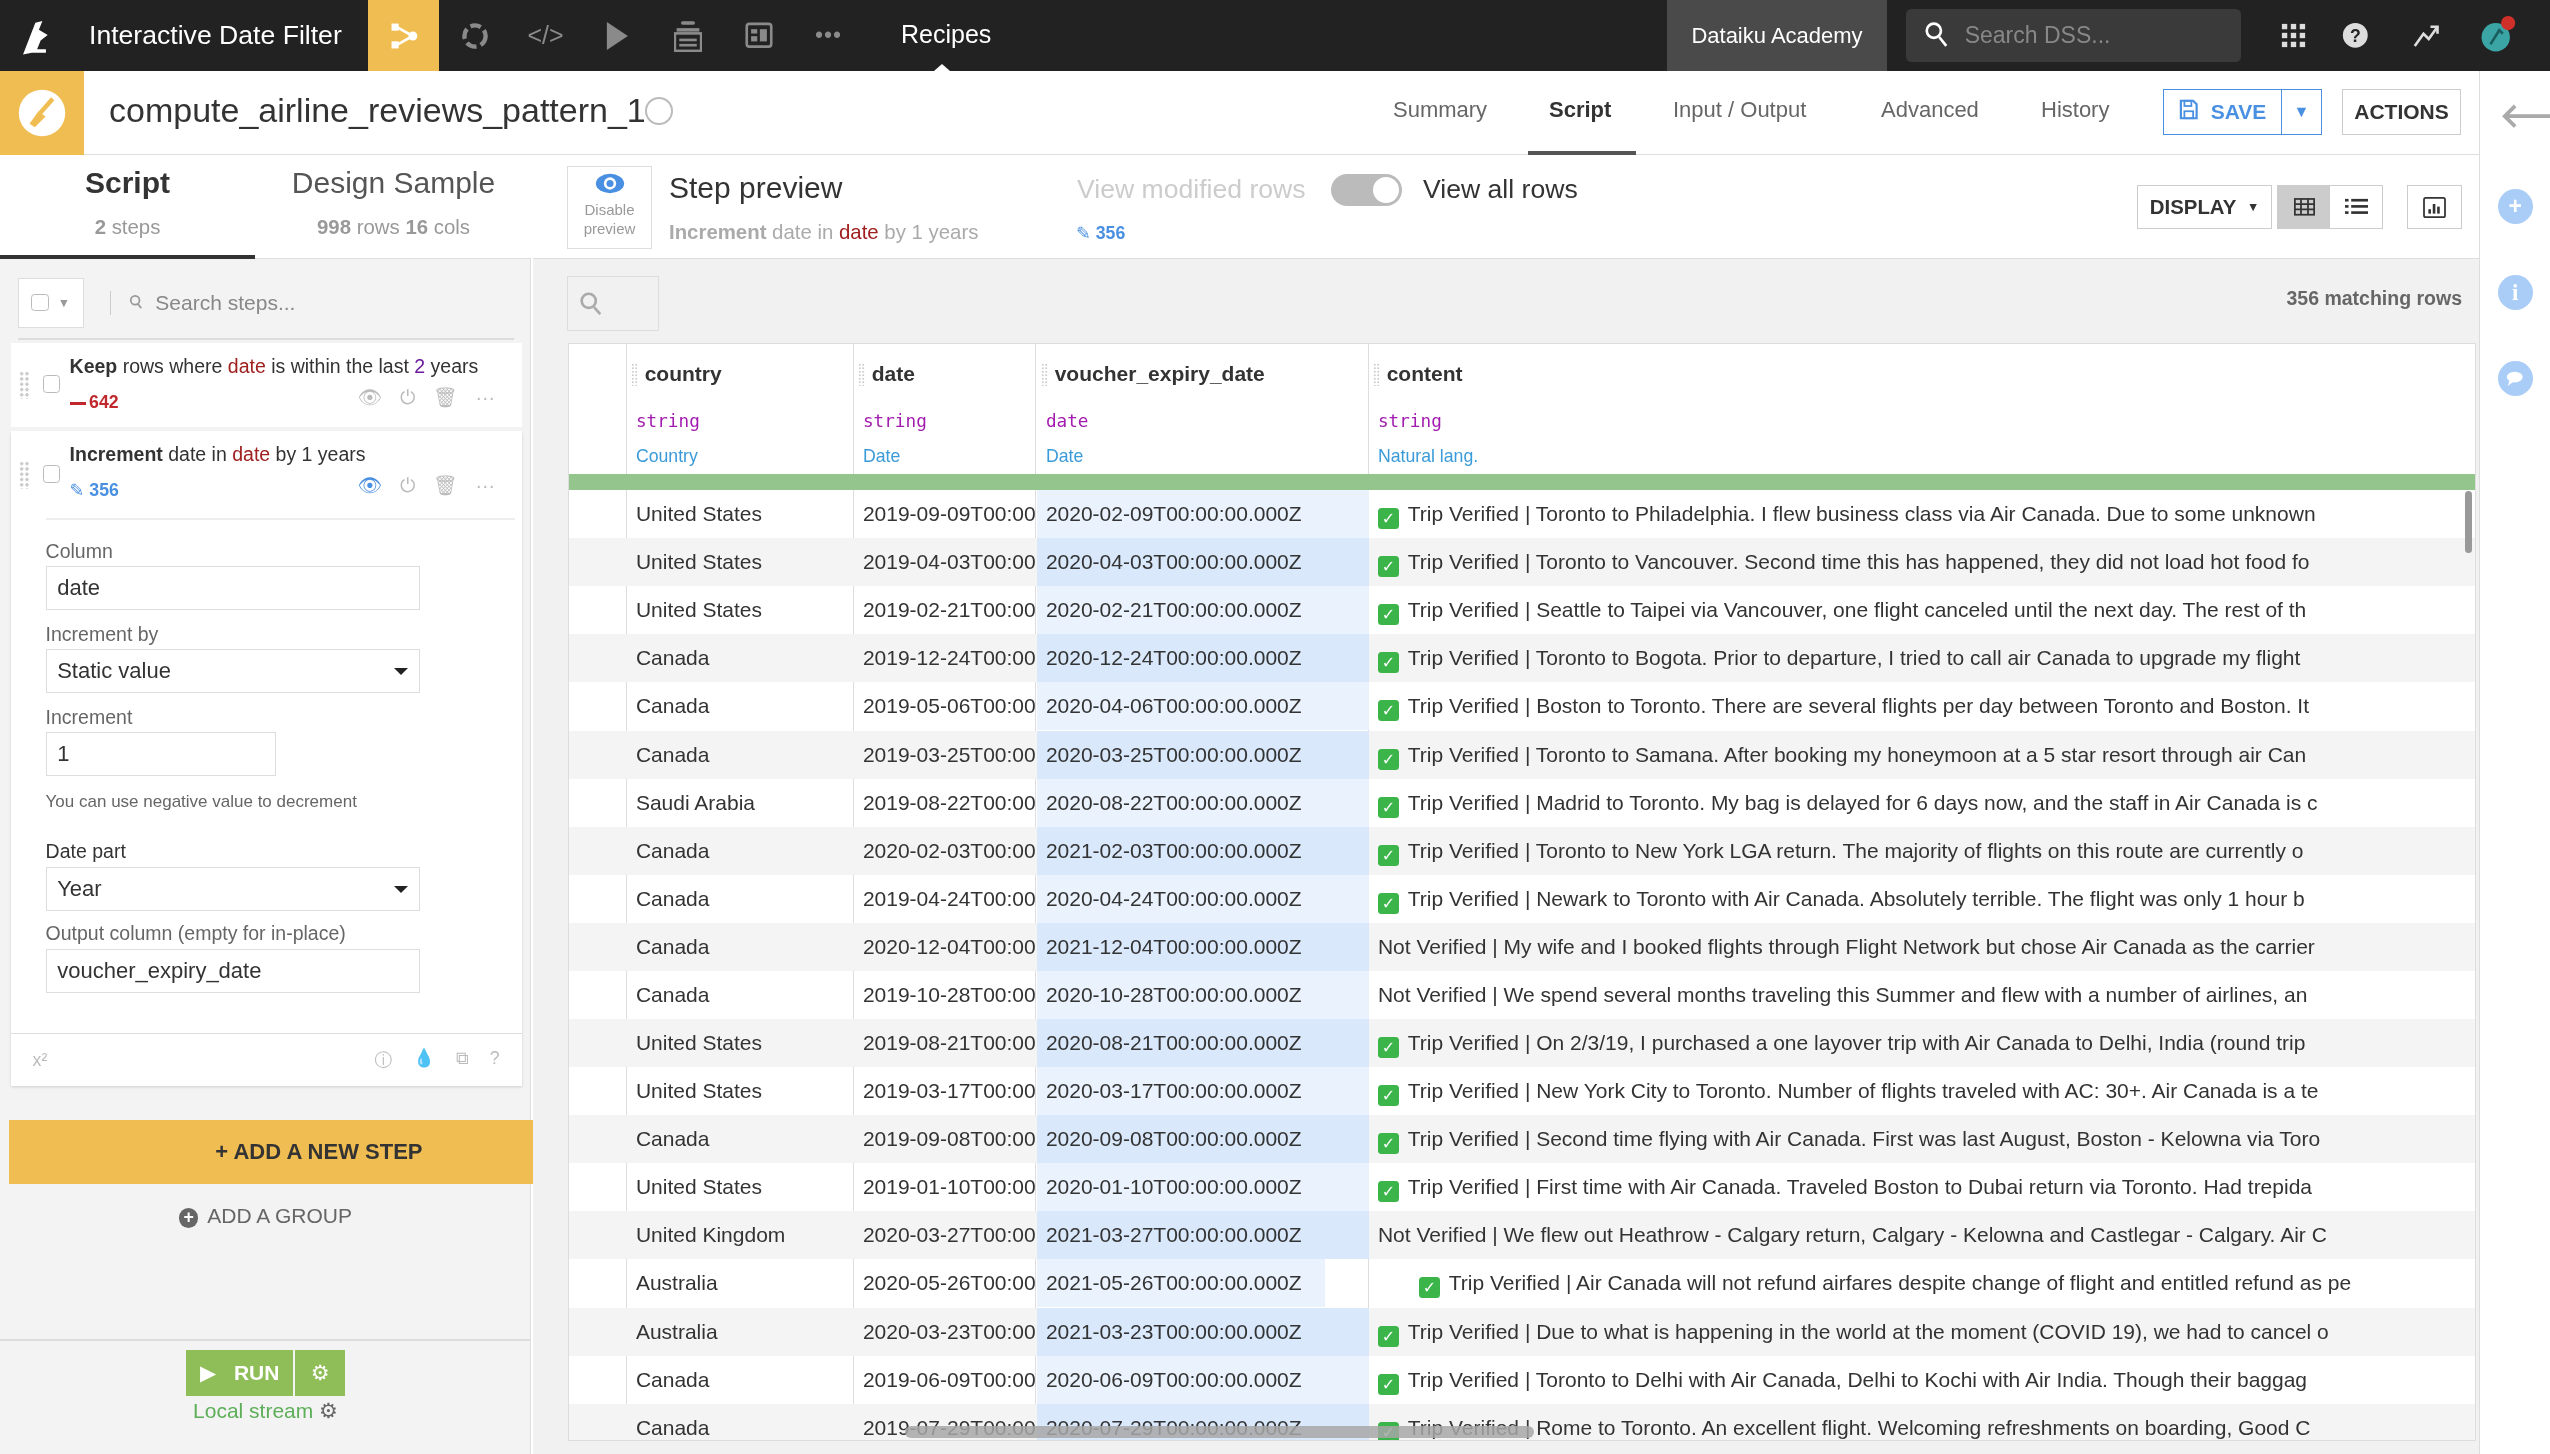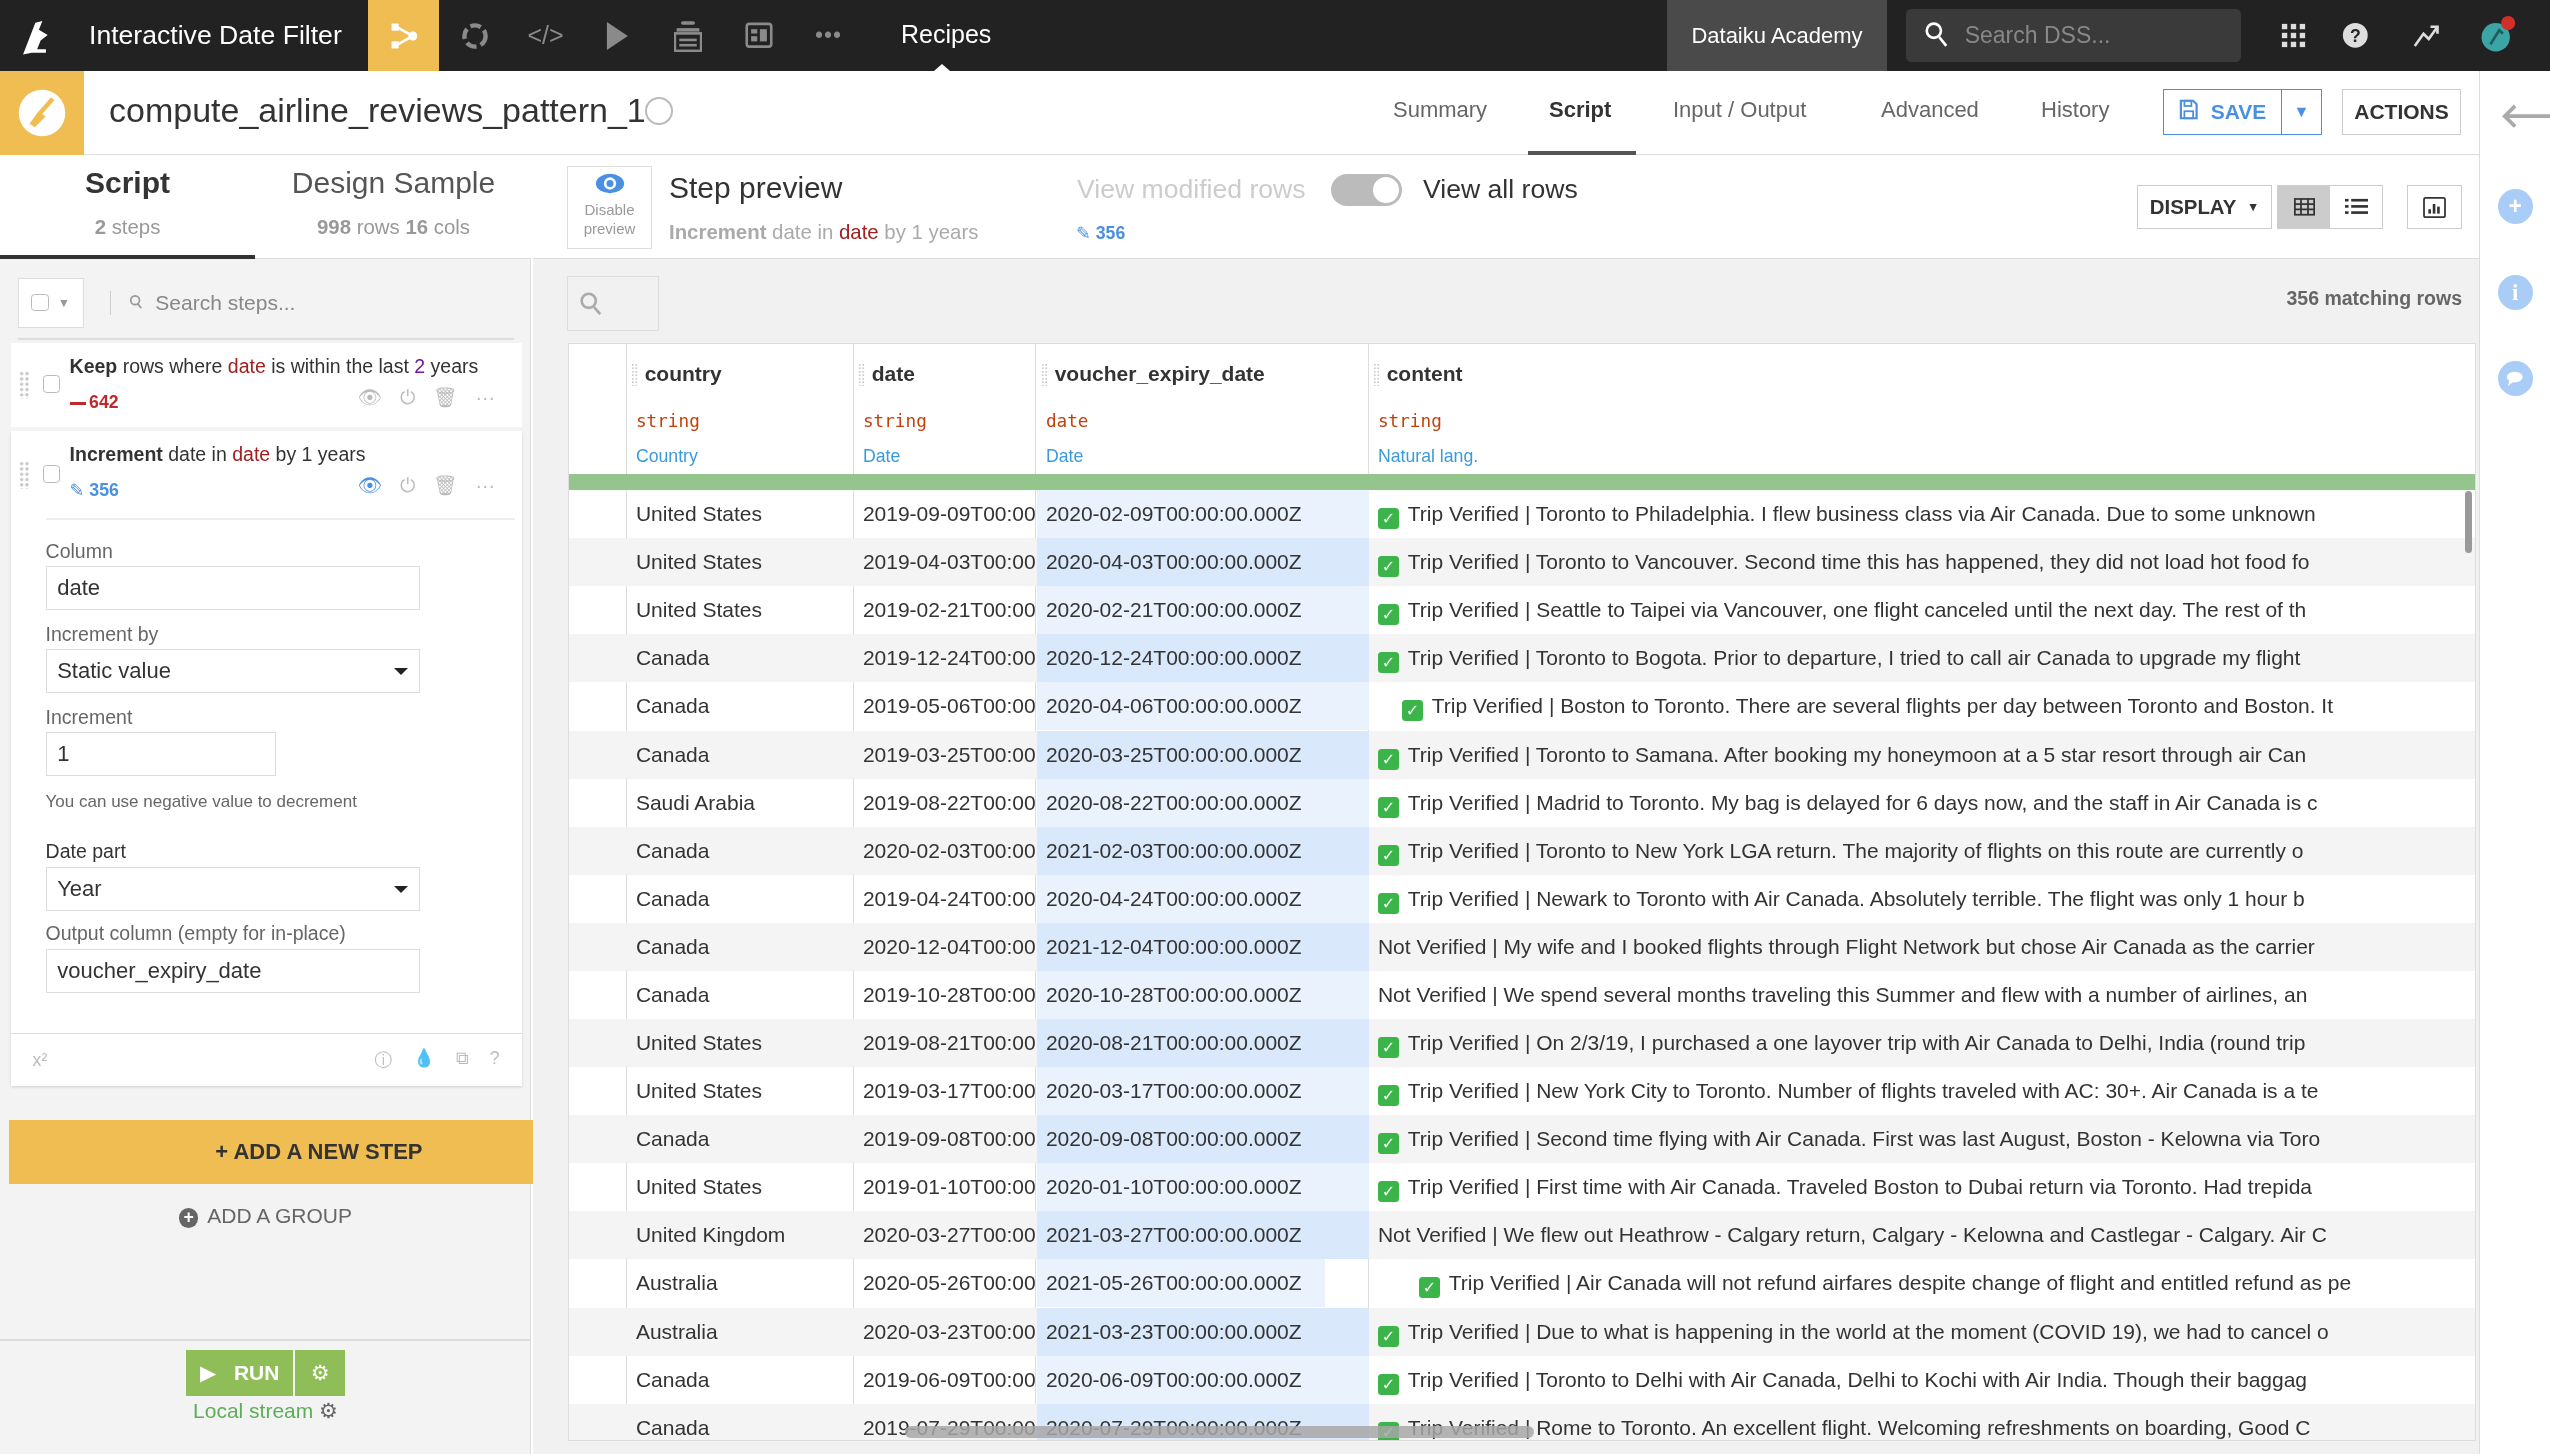--- a/index.html
+++ b/index.html
@@ -93,21 +93,21 @@
 #chart-btn{left:2407px;top:185px;width:55px;height:44px;border:1.8px solid #ccc;display:flex;align-items:center;justify-content:center;color:#333;font-size:19.5px}
 
 #tablearea{position:absolute;left:533px;top:259px;width:1946px;height:1195px;background:#f1f1f1}
 #table-search{left:567px;top:276px;width:92px;height:55px;border:1.8px solid #ddd;background:#f1f1f1;display:flex;align-items:center;padding-left:10.6px;color:#aaa;font-size:23px}
 #matching{left:2152px;top:287px;width:310px;text-align:right;font-size:19.5px;font-weight:bold;color:#666}
 #grid{position:absolute;left:568px;top:343px;width:1908px;height:1098px;background:#fff;border:1.8px solid #ddd;overflow:hidden}
 .col{position:absolute;top:0;height:1098px;border-right:1.8px solid #ddd}
 .colhead{position:absolute;left:0;top:0;width:100%;height:128px}
 .colhead .name{position:absolute;left:17.7px;top:17.7px;font-size:21px;font-weight:bold;color:#333}
 .colhead .name::before{content:"";position:absolute;left:-14px;top:1.8px;width:7px;height:23px;background-image:radial-gradient(#ccc 1.3px,transparent 1.3px);background-size:3.5px 3.5px}
-.colhead .type{position:absolute;left:8.9px;top:67px;font-family:"DejaVu Sans Mono","Liberation Mono",monospace;font-size:17.7px;color:#c2410c}
+.colhead .type{position:absolute;left:8.9px;top:67px;font-family:"DejaVu Sans Mono","Liberation Mono",monospace;font-size:17.7px;color:#a21caf}
 .colhead .meaning{position:absolute;left:8.9px;top:102px;font-size:17.7px;color:#3a9bd8}
 #greenbar{position:absolute;left:0;top:130px;width:1908px;height:16px;background:#93c58c}
 .row{position:absolute;left:0;width:1908px;height:48px}
 .row.alt{background:#f4f4f4}
 .cell{position:absolute;top:0;height:48px;line-height:48px;font-size:21px;color:#333;white-space:nowrap;overflow:hidden;padding-left:8.9px}
 .cell.modified{background:#e9f2fd}
 .row.alt .cell.modified{background:#d9e8fb}
 .vbadge{display:inline-block;width:21px;height:21px;background:#3bb54a;border-radius:3.5px;color:#fff;font-size:16px;line-height:21px;text-align:center;vertical-align:-2.7px;margin-right:8.9px}
 #hscroll{left:905px;top:1426px;width:629px;height:12.4px;background:#a7a7a7;border-radius:6.2px;opacity:.85}
 #vscroll{left:2465px;top:491px;width:7px;height:62px;background:#999;border-radius:3.5px}
@@ -469,21 +469,21 @@
       <div class="row alt" style="top: 290px;">
         <div class="cell" style="left: 58px; width: 227px;"><span>Canada</span></div>
         <div class="cell" style="left: 285px; width: 182px;"><span>2019-12-24T00:00:00.000Z</span></div>
         <div class="cell modified" style="left: 468px; width: 332px;"><span>2020-12-24T00:00:00.000Z</span></div>
         <div class="cell" style="left: 800px; width: 1109px;"><span class="vbadge">✓</span><span>Trip Verified |  Toronto to Bogota. Prior to departure, I tried to call air Canada to upgrade my flight</span></div>
       </div>
       <div class="row" style="top: 338px;">
         <div class="cell" style="left: 58px; width: 227px;"><span>Canada</span></div>
         <div class="cell" style="left: 285px; width: 182px;"><span>2019-05-06T00:00:00.000Z</span></div>
         <div class="cell modified" style="left: 468px; width: 332px;"><span>2020-04-06T00:00:00.000Z</span></div>
-        <div class="cell" style="left: 800px; width: 1109px; margin-left: 24px;"><span class="vbadge">✓</span><span>Trip Verified |  Boston to Toronto. There are several flights per day between Toronto and Boston. It</span></div>
+        <div class="cell" style="left: 800px; width: 1109px;"><span class="vbadge">✓</span><span>Trip Verified |  Boston to Toronto. There are several flights per day between Toronto and Boston. It</span></div>
       </div>
       <div class="row alt" style="top: 387px;">
         <div class="cell" style="left: 58px; width: 227px;"><span>Canada</span></div>
         <div class="cell" style="left: 285px; width: 182px;"><span>2019-03-25T00:00:00.000Z</span></div>
         <div class="cell modified" style="left: 468px; width: 332px;"><span>2020-03-25T00:00:00.000Z</span></div>
         <div class="cell" style="left: 800px; width: 1109px;"><span class="vbadge">✓</span><span>Trip Verified |  Toronto to Samana. After booking my honeymoon at a 5 star resort through air Can</span></div>
       </div>
       <div class="row" style="top: 435px;">
         <div class="cell" style="left: 58px; width: 227px;"><span>Saudi Arabia</span></div>
         <div class="cell" style="left: 285px; width: 182px;"><span>2019-08-22T00:00:00.000Z</span></div>

